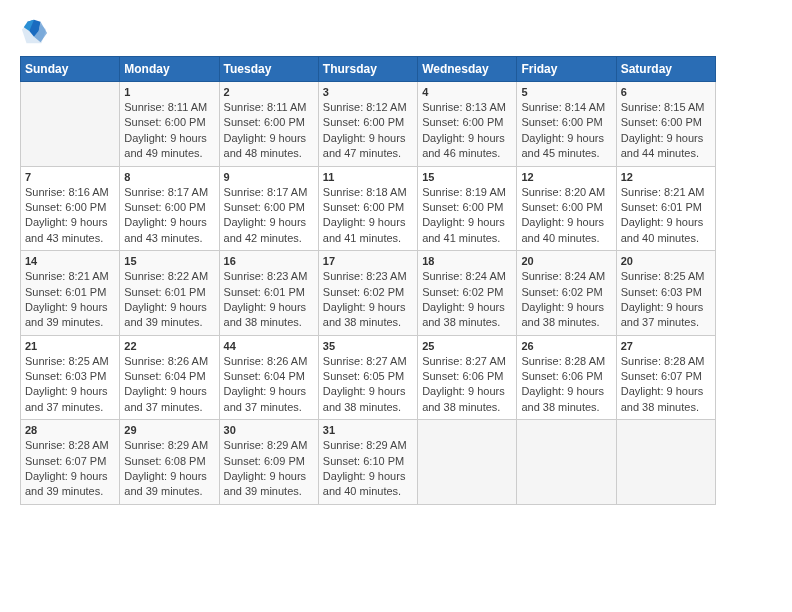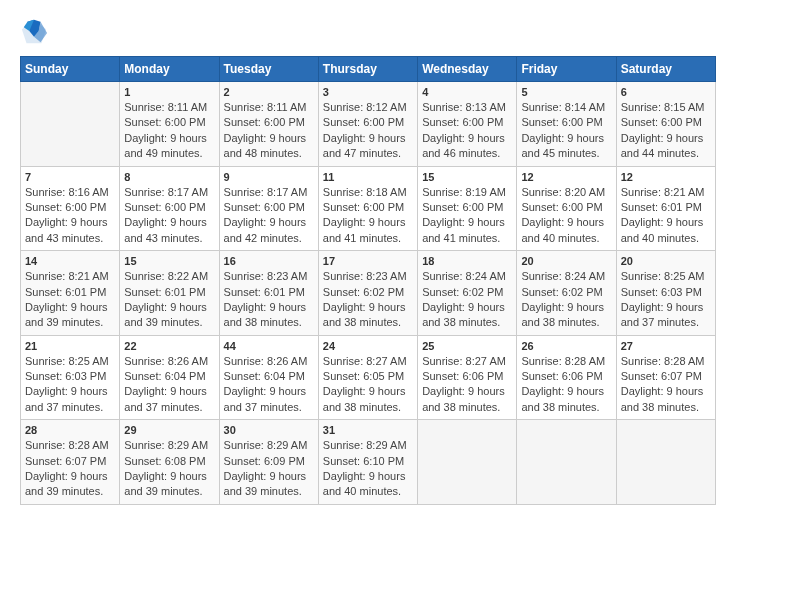--- a/index.html
+++ b/index.html
@@ -227,21 +227,21 @@
           </td>
           <td>
             <span class="day-num">22</span>
             <div class="day-info">Sunrise: 8:26 AM<br>Sunset: 6:04 PM<br>Daylight: 9 hours<br>and 37 minutes.</div>
           </td>
           <td>
             <span class="day-num">44</span>
             <div class="day-info">Sunrise: 8:26 AM<br>Sunset: 6:04 PM<br>Daylight: 9 hours<br>and 37 minutes.</div>
           </td>
           <td>
-            <span class="day-num">24</span>
+            <span class="day-num">35</span>
             <div class="day-info">Sunrise: 8:27 AM<br>Sunset: 6:05 PM<br>Daylight: 9 hours<br>and 38 minutes.</div>
           </td>
           <td>
             <span class="day-num">25</span>
             <div class="day-info">Sunrise: 8:27 AM<br>Sunset: 6:06 PM<br>Daylight: 9 hours<br>and 38 minutes.</div>
           </td>
           <td>
             <span class="day-num">26</span>
             <div class="day-info">Sunrise: 8:28 AM<br>Sunset: 6:06 PM<br>Daylight: 9 hours<br>and 38 minutes.</div>
           </td>

